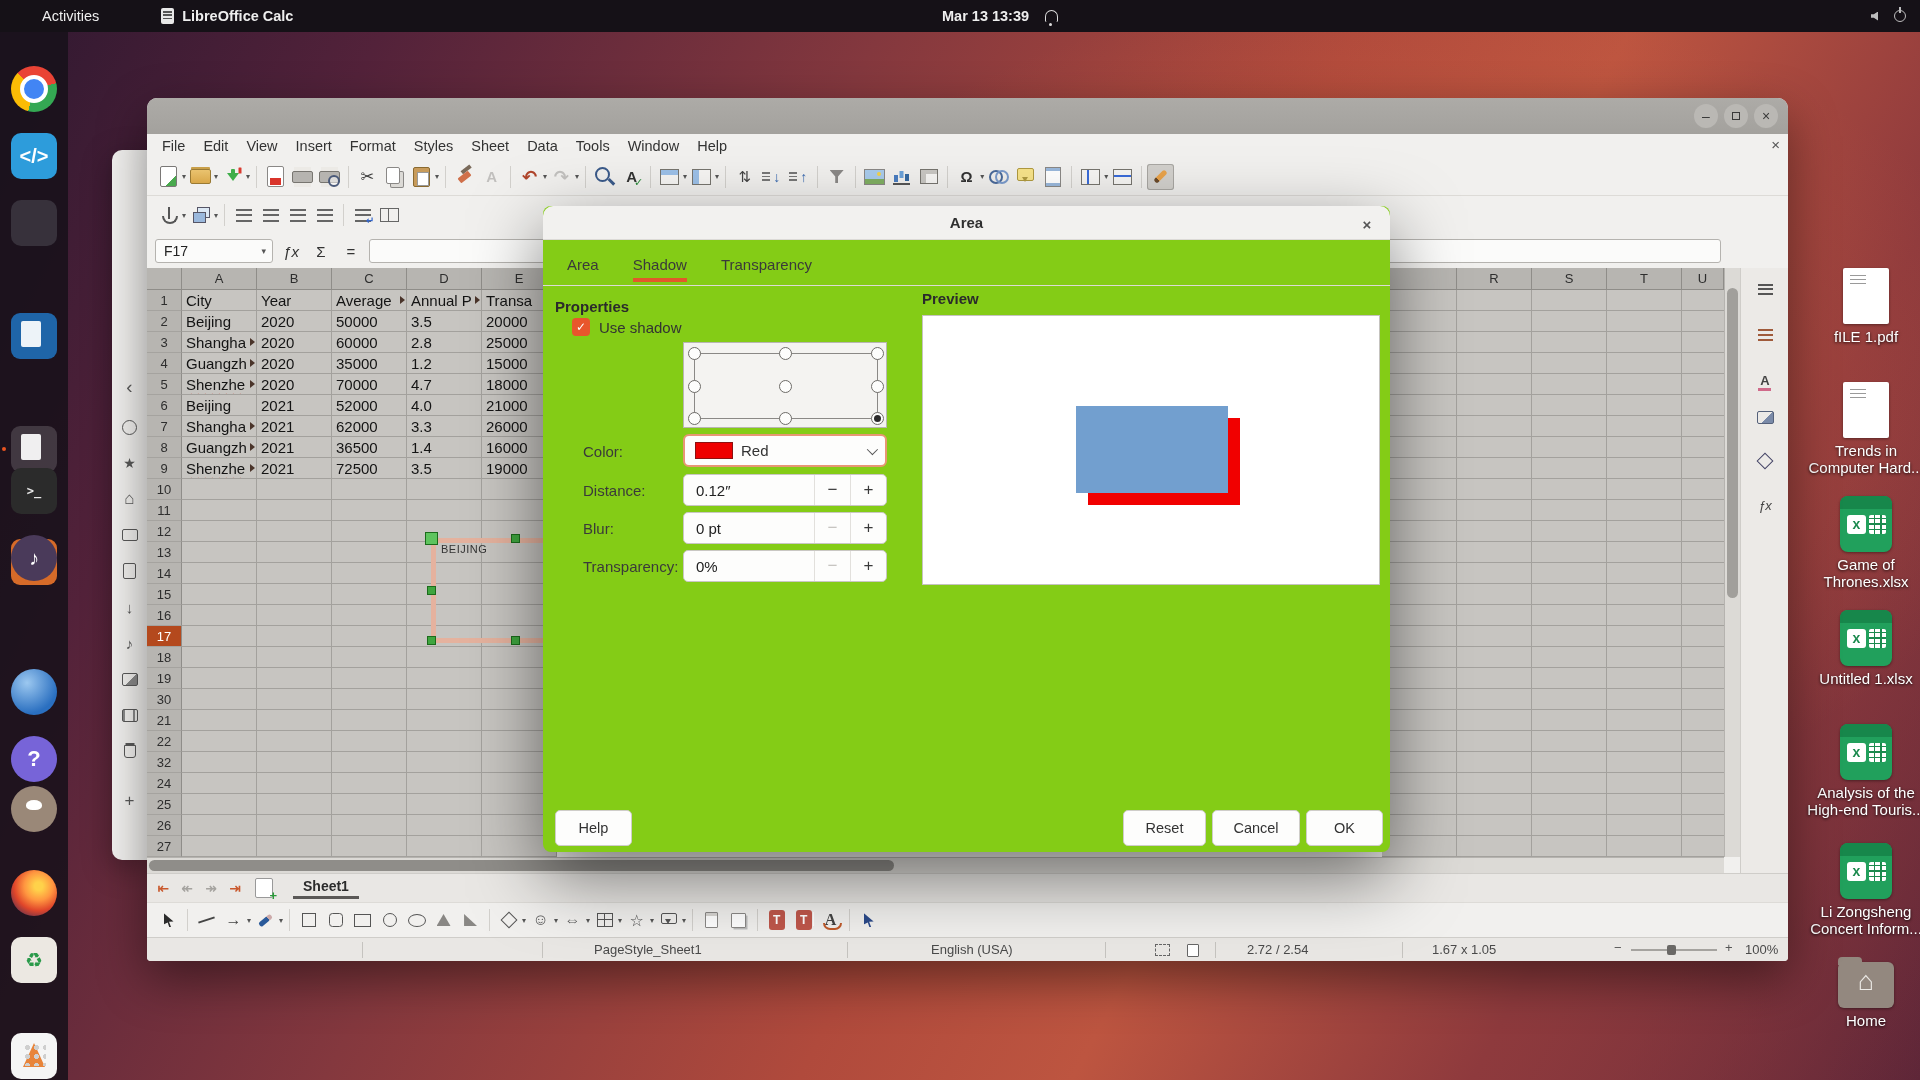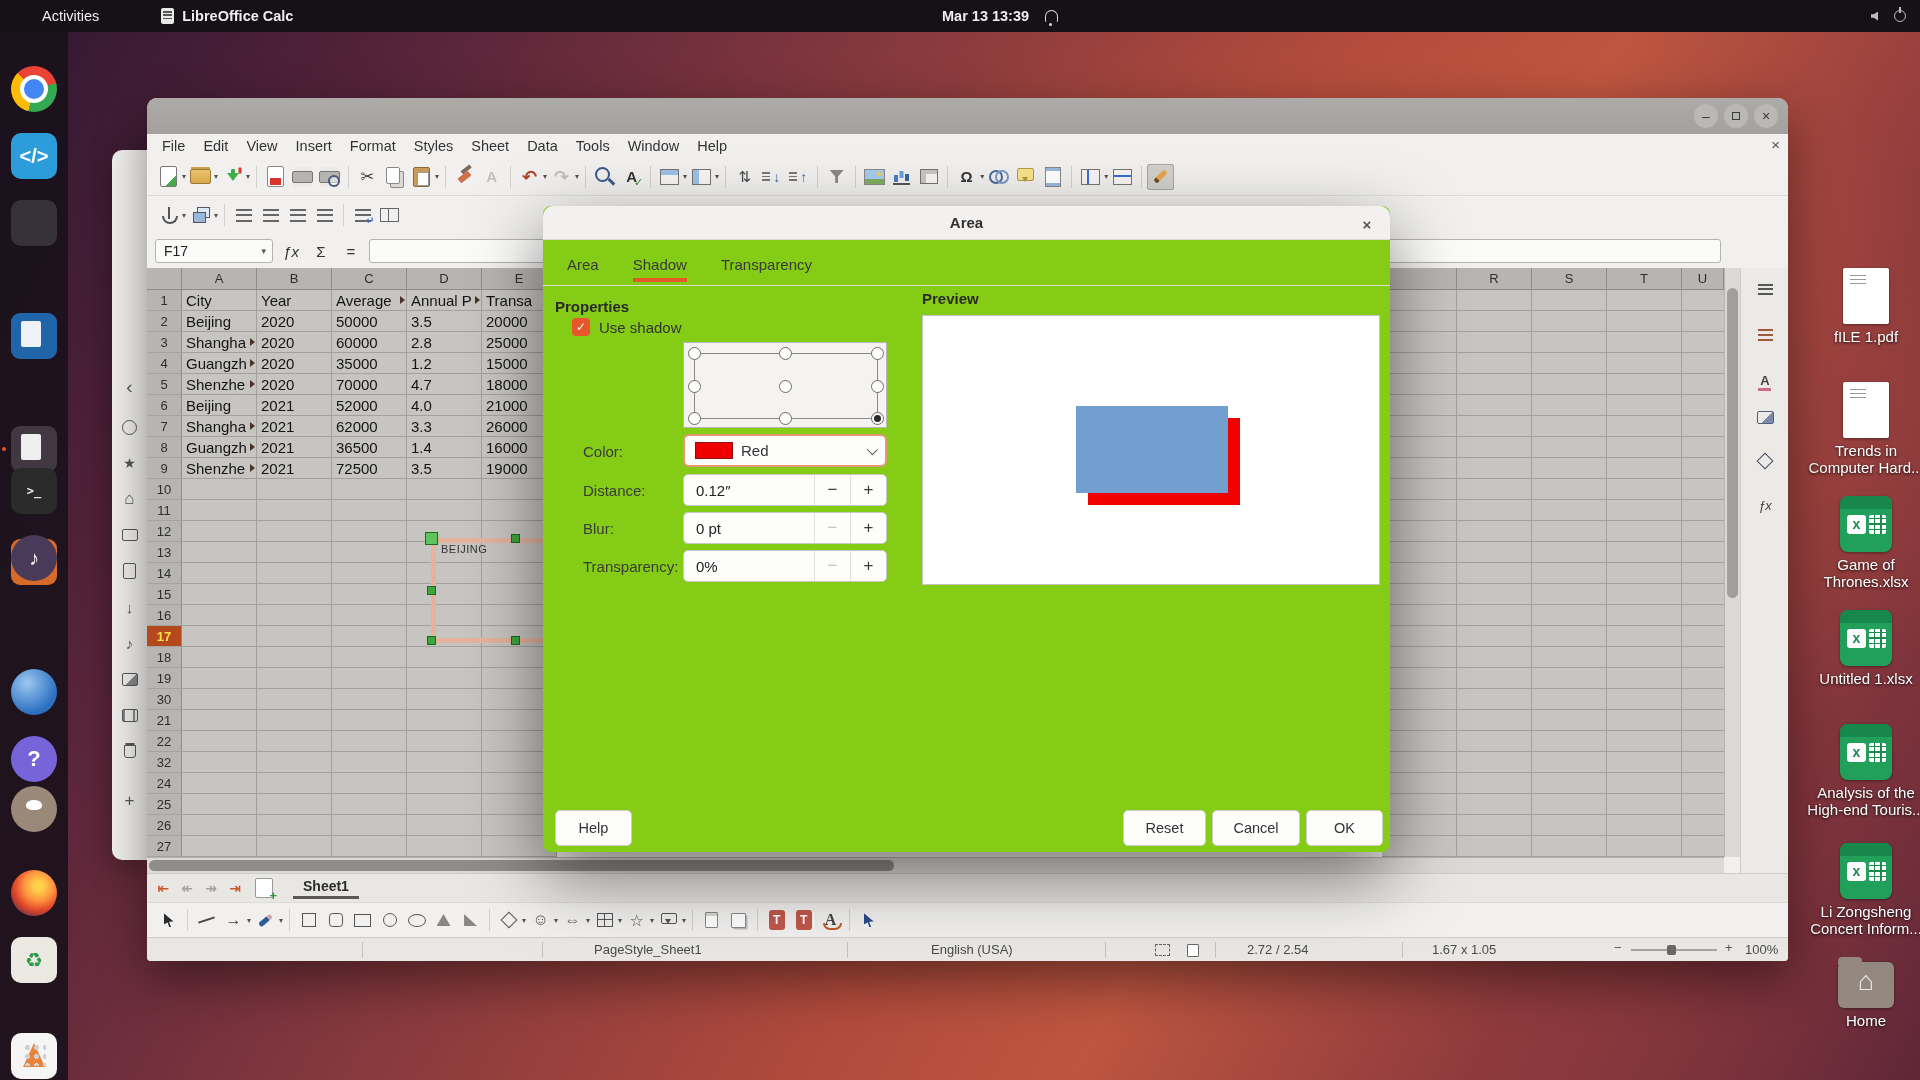--- a/index.html
+++ b/index.html
@@ -144,21 +144,21 @@
   #namebox{width:118px;height:24px;background:#fbfbfa;border:1px solid #b5b3af;border-radius:3px;display:flex;align-items:center;font-size:14px;color:#222;padding-left:8px;justify-content:space-between}
   #namebox .nb-arrow{font-size:9px;color:#555;padding-right:6px}
   .fbtn{font-size:15px;color:#333;width:24px;text-align:center}
   #fx{font-style:italic}
   #formula-input{height:24px;background:#fbfbfa;border:1px solid #b5b3af;border-radius:3px;flex:none;width:1352px}
 
   
   #sheet-left{position:absolute;left:0;top:170px;display:grid;grid-template-columns:35px repeat(5,75px);grid-template-rows:22px repeat(27,21px);background:#c7c5c1}
   .chdr{background:#b7b5b1;border-right:1px solid #8f8d89;border-bottom:1px solid #8f8d89;font-size:13px;color:#2e2e2e;display:flex;align-items:center;justify-content:center}
   .rn{background:#b7b5b1;border-right:1px solid #8f8d89;border-bottom:1px solid #a5a39f;font-size:13px;color:#2e2e2e;display:flex;align-items:center;justify-content:center}
-  .rn.sel{background:#b4491d;color:#fde047;font-weight:700}
+  .rn.sel{background:#b4491d;color:#ffffff;font-weight:400}
   .cell{position:relative;border-right:1px solid #a3a19d;border-bottom:1px solid #a3a19d;font-size:15px;color:#141414;display:flex;align-items:center;padding-left:4px;white-space:nowrap;overflow:hidden}
   .cell.trunc::after{content:"";position:absolute;right:1px;top:50%;transform:translateY(-50%);border-left:5px solid #4a342a;border-top:4px solid transparent;border-bottom:4px solid transparent}
   .cell.misspell{text-decoration:underline wavy #c03a2a 1px;text-underline-offset:3px}
   #sheet-right{position:absolute;left:1235px;top:170px;width:342px;height:589px;background:#c7c5c1}
   #sheet-right .hdrrow{display:grid;grid-template-columns:75px 75px 75px 75px 42px;height:22px}
   #sheet-right .body{position:absolute;left:0;top:22px;right:0;bottom:0;background:
      repeating-linear-gradient(180deg,transparent 0 20px,#a3a19d 20px 21px),
      repeating-linear-gradient(90deg,transparent 0 74px,#a3a19d 74px 75px)}
   
   #chart-sel{position:absolute;left:284px;top:440px;width:126px;height:105px;pointer-events:none}

